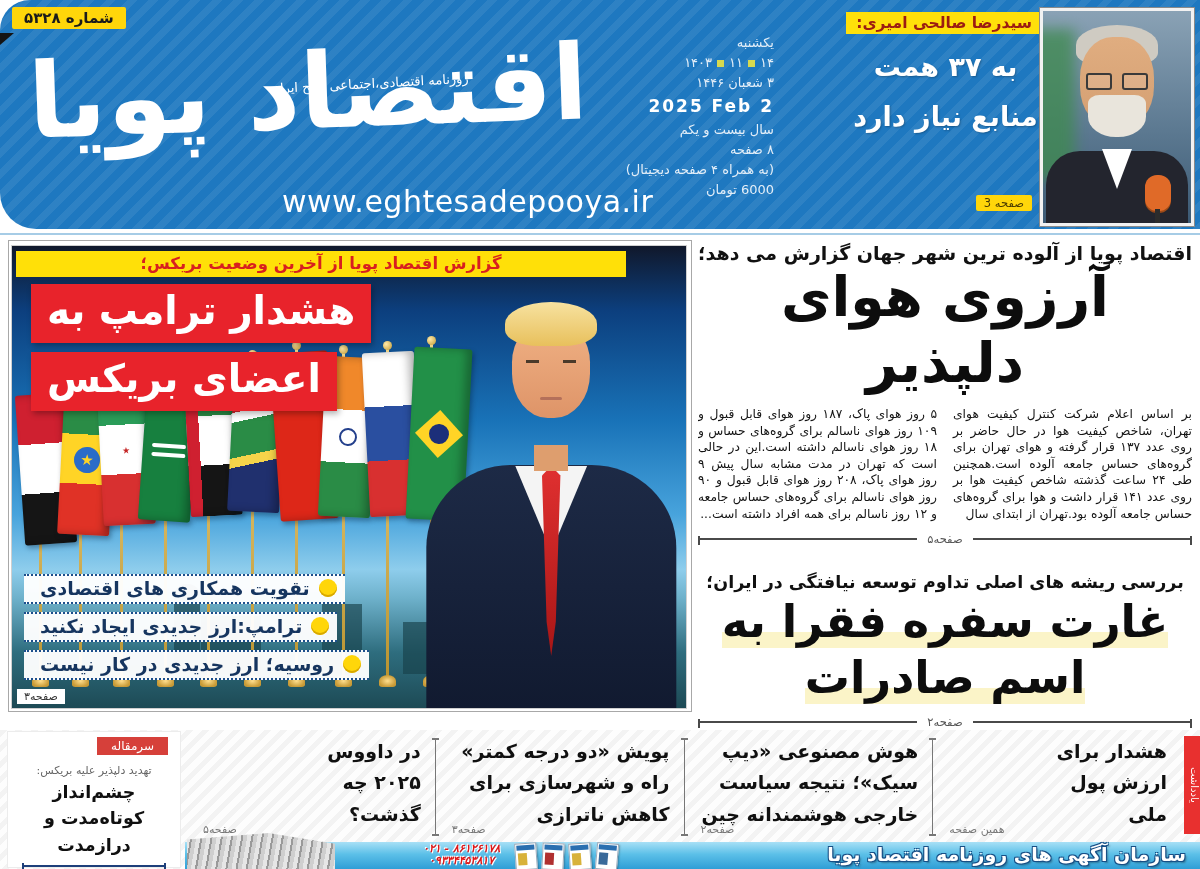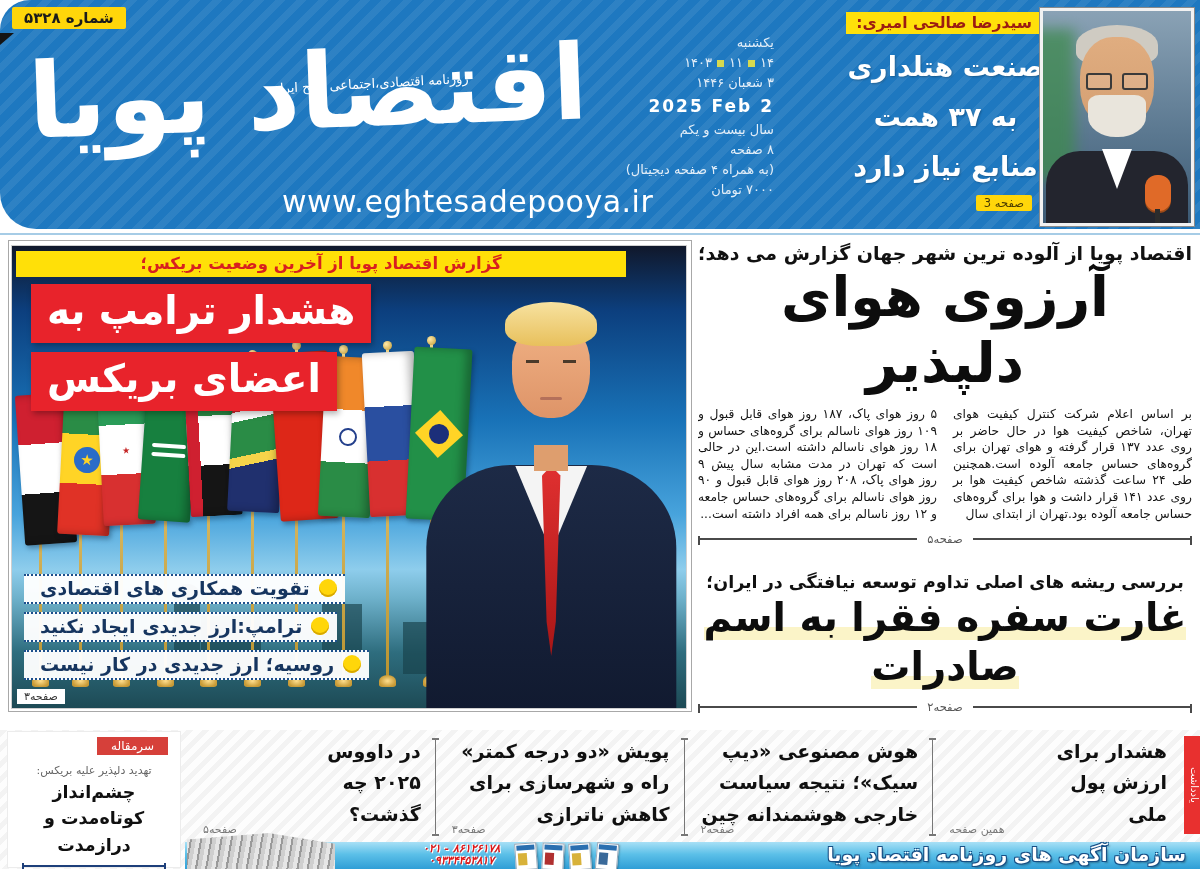--- a/index.html
+++ b/index.html
@@ -135,21 +135,21 @@
   .kick2{font-weight:bold;font-size:17.5px;color:#111;text-align:center;margin-top:26px;}
   .headline1{font-weight:bold;font-size:55px;color:#0d0d0d;text-align:center;line-height:1.2;
     margin-top:0;letter-spacing:-1px;}
   .bodycols{display:flex;gap:16px;margin-top:10px;height:118px;overflow:hidden;}
   .bodycols .bcolumn{flex:1;font-size:12.3px;line-height:16.6px;text-align:justify;color:#141414;}
   .pagediv{display:flex;align-items:center;margin-top:8px;}
   .pagediv .rl{flex:1;border-top:2px solid #4a4a4a;position:relative;}
   .pagediv .rl::before{content:"";position:absolute;top:-4px;width:2px;height:9px;background:#4a4a4a;}
   .pagediv .rl.a::before{right:0;} .pagediv .rl.b::before{left:0;}
   .pagediv .plabel{color:#555;font-size:11.5px;padding:0 10px;}
-  .headline2{font-weight:bold;font-size:39px;color:#0d0d0d;text-align:center;line-height:1.25;
+  .headline2{font-weight:bold;font-size:45px;color:#0d0d0d;text-align:center;line-height:1.25;
     margin-top:2px;letter-spacing:-.5px;}
   .headline2 span{background:linear-gradient(0deg,#fbf4c8 0 30%,rgba(0,0,0,0) 30%);}
   .subrow{display:flex;margin-top:14px;min-height:92px;}
   .substory{flex:1;position:relative;padding:0 10px;}
   .sub-title{font-weight:bold;font-size:22.5px;color:#0d0d0d;text-align:center;line-height:1.6;}
   .sub-page{position:absolute;left:14px;bottom:0;color:#666;font-size:11px;}
   .vsep{width:1px;background:#888;margin:4px 0 2px;position:relative;}
   .vsep::before,.vsep::after{content:"";position:absolute;left:-3px;width:7px;height:2px;background:#888;}
   .vsep::before{top:0;} .vsep::after{bottom:0;}
   .endrule{border-top:2px solid #4a4a4a;margin-top:12px;position:relative;}
@@ -213,26 +213,25 @@
     <div class="dateblock">
       <div>یکشنبه</div>
       <div>
         <span>۱۴</span><span class="sq"></span><span>۱۱</span><span class="sq"></span><span>۱۴۰۳</span>
       </div>
       <div>۳ شعبان ۱۴۴۶</div>
       <div class="greg">2025 Feb 2</div>
       <div>سال بیست و یکم</div>
       <div>۸ صفحه</div>
       <div class="digital">(به همراه ۴ صفحه دیجیتال)</div>
-      <div>۷۰۰۰ تومان</div>
+      <div>6000 تومان</div>
     </div>
 
     <div class="topstory-kicker">سیدرضا صالحی امیری:</div>
     <div class="topstory-title">
-      <div>صنعت هتلداری</div>
       <div>به ۳۷ همت</div>
       <div>منابع نیاز دارد</div>
     </div>
     <div class="topstory-page">صفحه 3</div>
 
     <div class="portrait">
       <div class="p-green"></div>
       <div class="p-hair"></div>
       <div class="p-face">
         <div class="p-glass l"></div>

